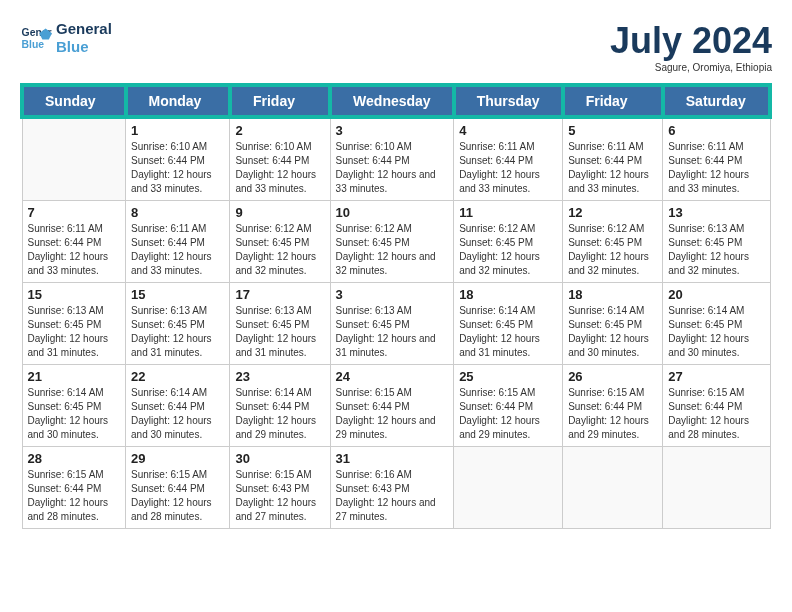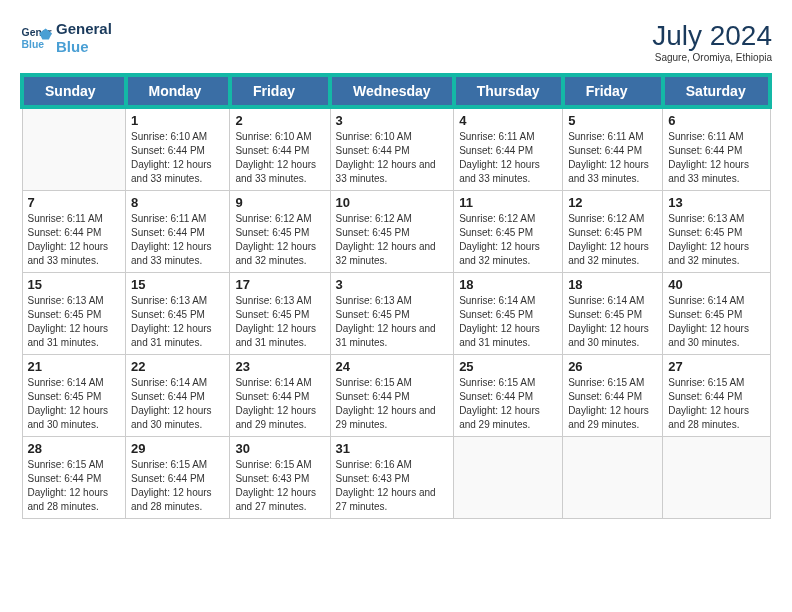--- a/index.html
+++ b/index.html
@@ -22,22 +22,22 @@
       gap: 4px;
     }
     .logo-icon {
       width: 32px;
       height: 32px;
     }
     .title-block {
       text-align: right;
     }
     .month-title {
-      font-size: 28px;
-      font-weight: normal;
+      font-size: 36px;
+      font-weight: bold;
       color: #1a3a5c;
     }
     .location {
       font-size: 10px;
       color: #333;
     }
     table {
       width: 100%;
       border-collapse: collapse;
       font-size: 11px;
@@ -260,21 +260,21 @@
       </td>
         <td>
         <span class="day-num">18</span>
         <div class="day-info">
           Sunrise: 6:14 AM<br>
           Sunset: 6:45 PM<br>
           Daylight: 12 hours and 30 minutes.
         </div>
       </td>
         <td>
-        <span class="day-num">40</span>
+        <span class="day-num">20</span>
         <div class="day-info">
           Sunrise: 6:14 AM<br>
           Sunset: 6:45 PM<br>
           Daylight: 12 hours and 30 minutes.
         </div>
       </td>
       </tr>
       <tr>
         <td>
         <span class="day-num">21</span>

